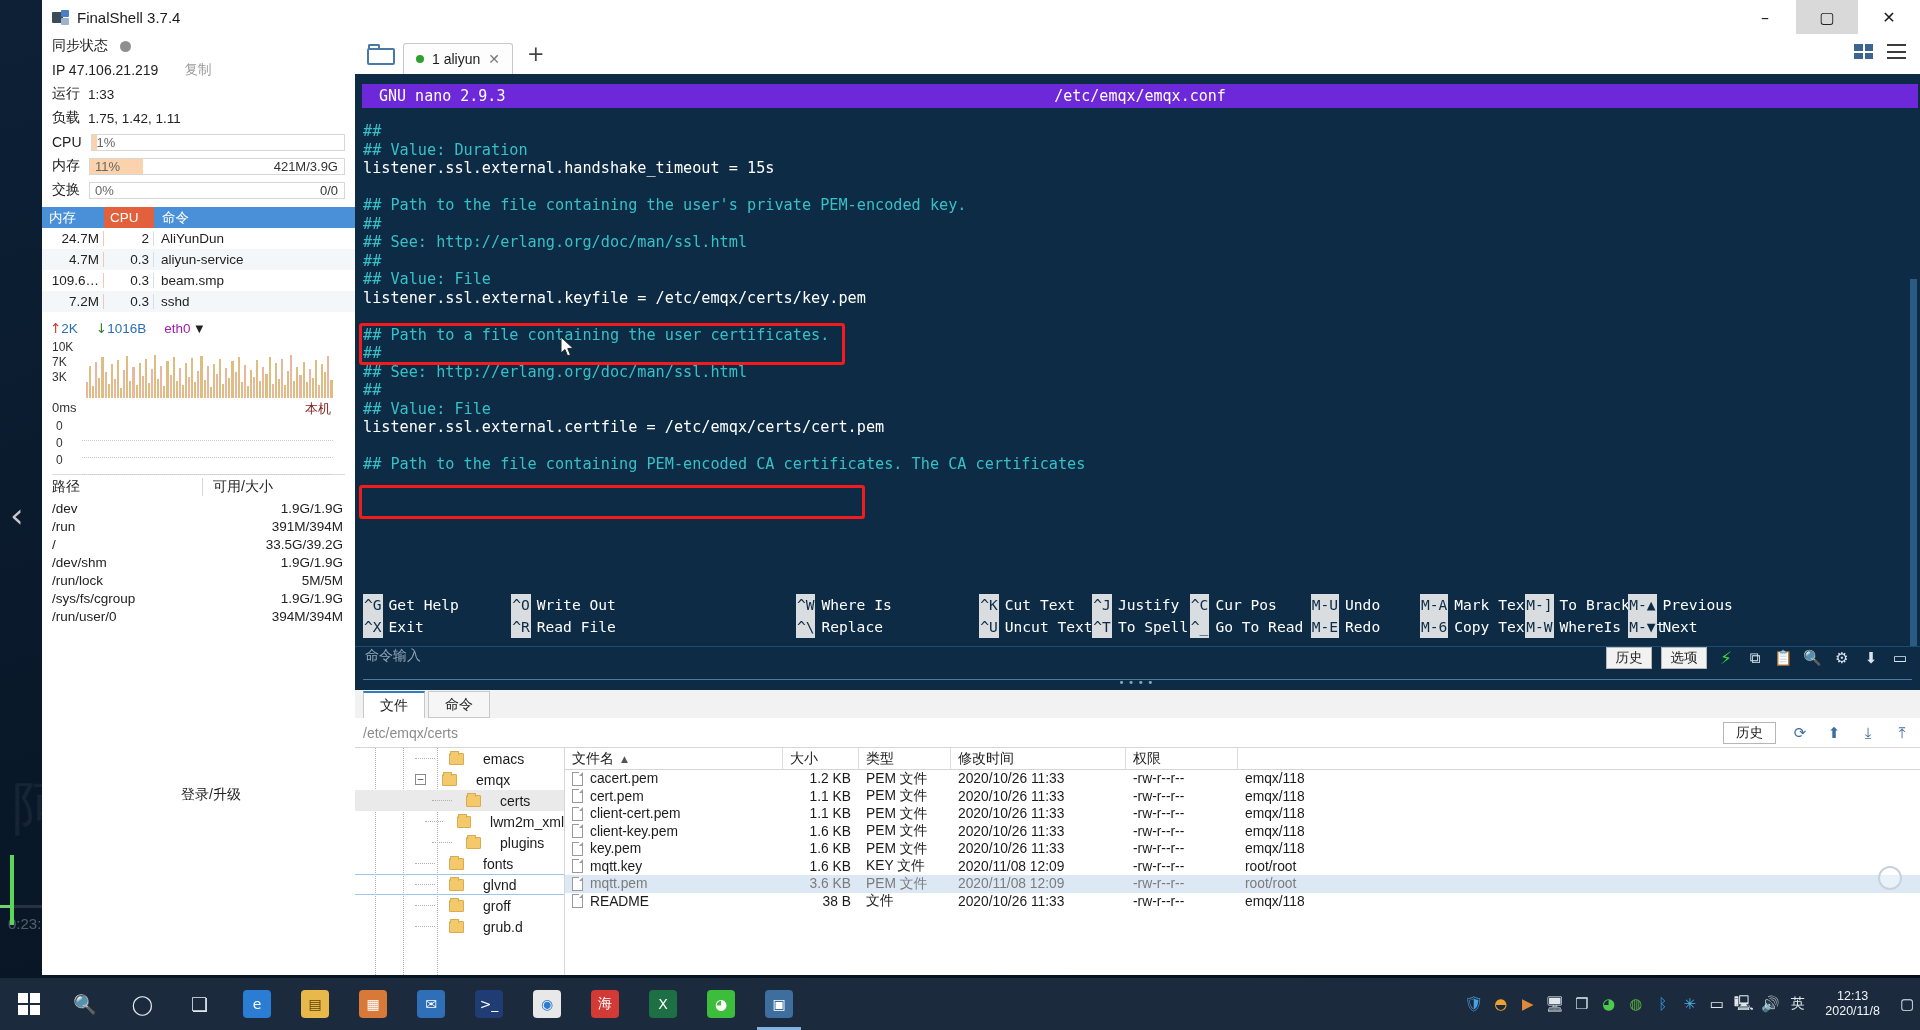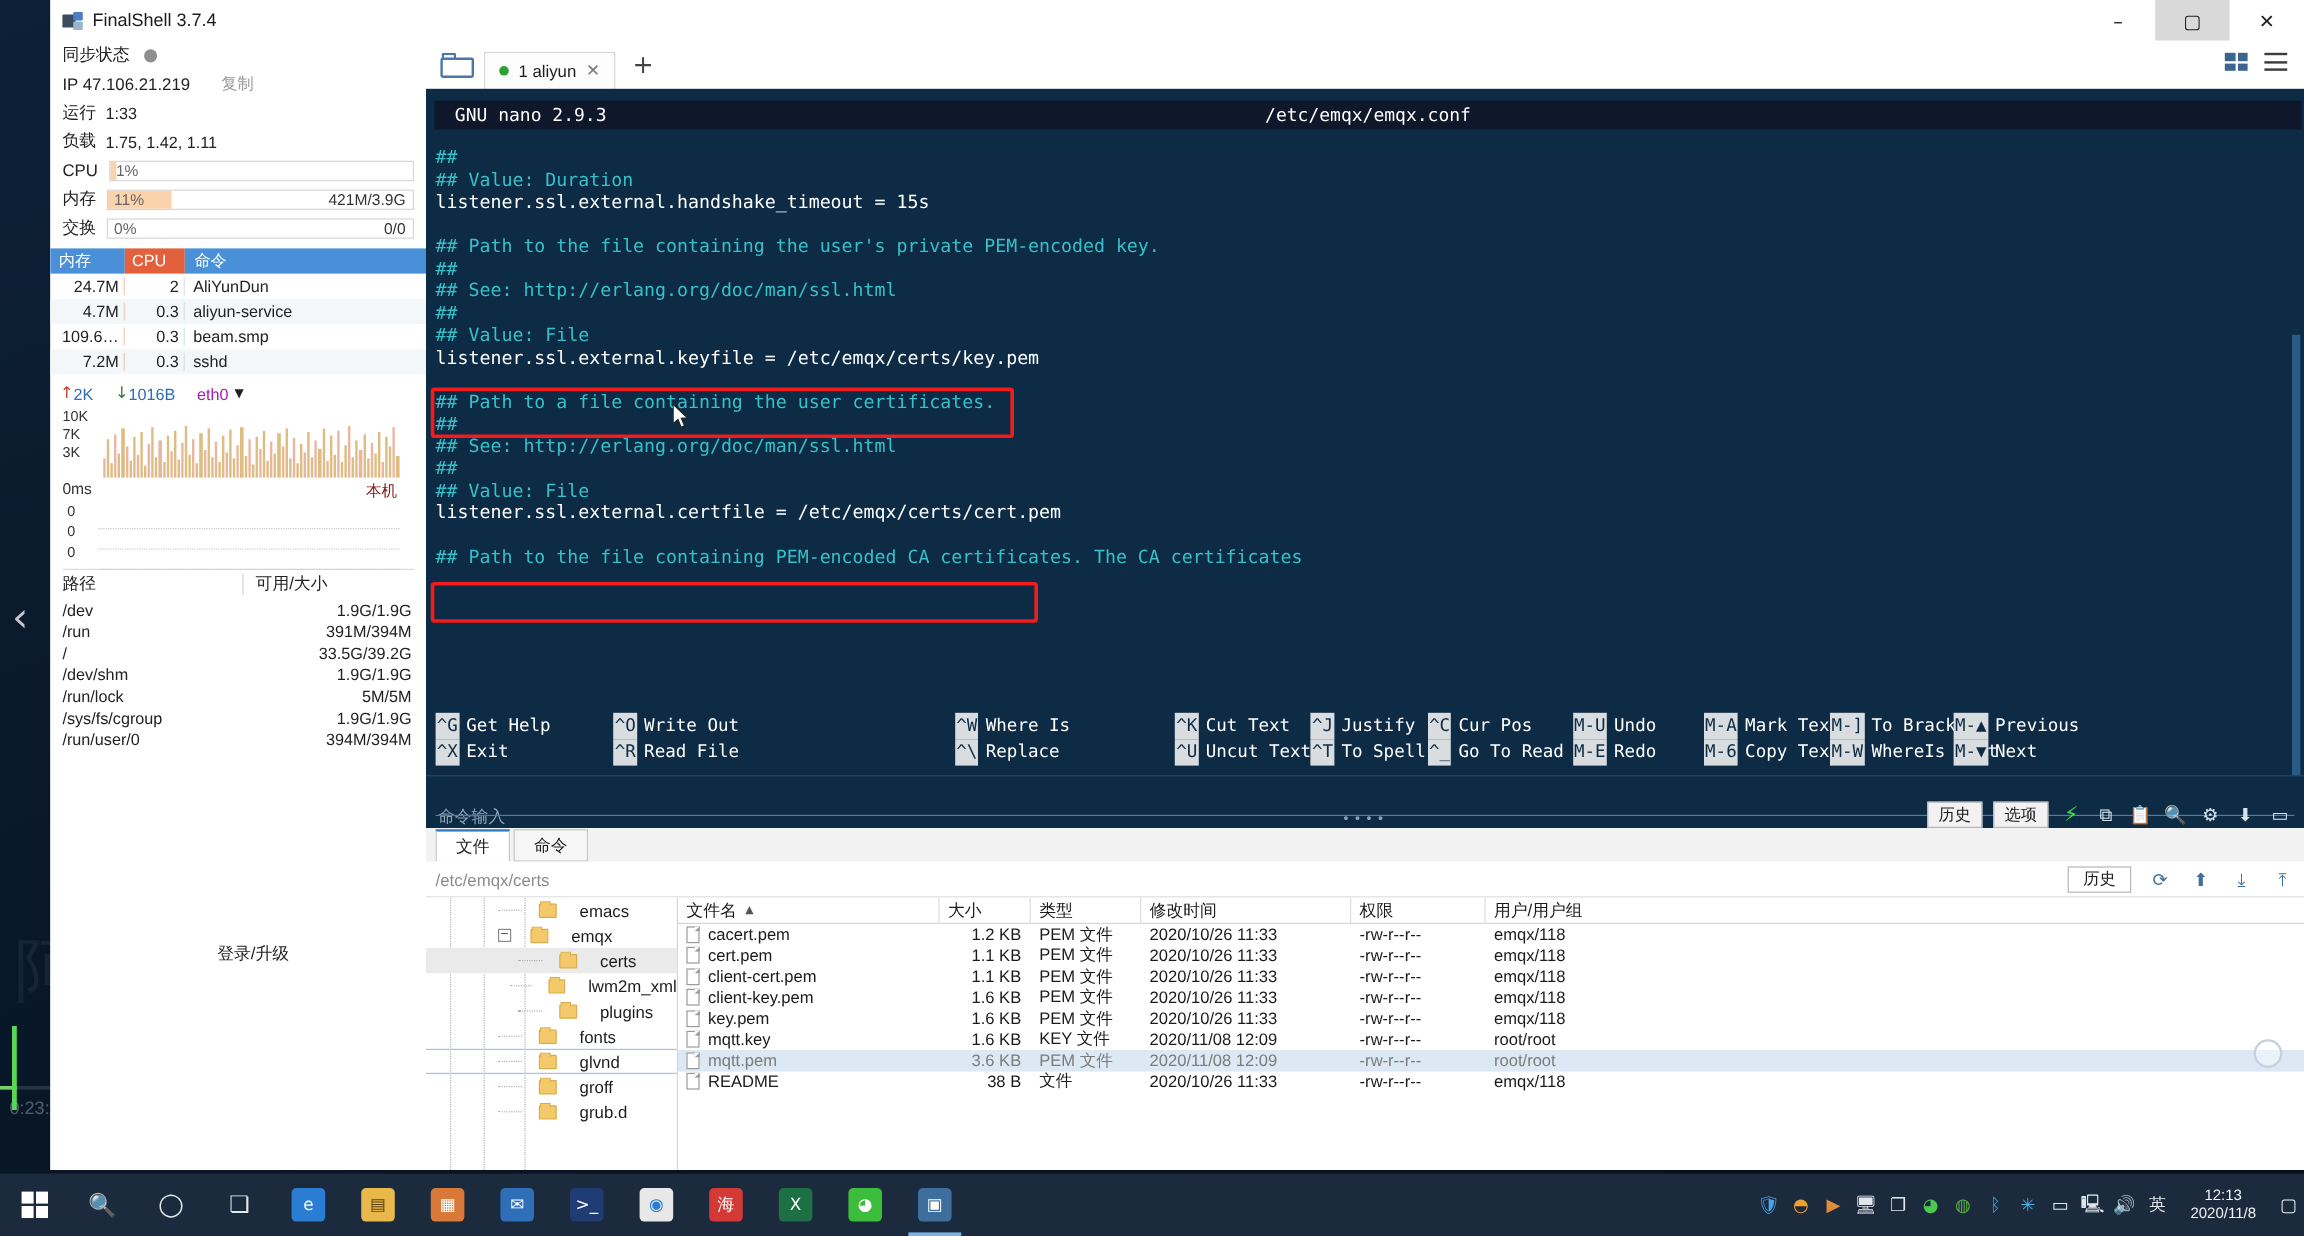--- a/index.html
+++ b/index.html
@@ -131,21 +131,21 @@
   .ico-grid i { background:#3c6690; display:block;}
   .ico-lines { width:19px; height:15px; display:flex; flex-direction:column; justify-content:space-between;}
   .ico-lines i { height:2px; background:#3b3b3b; display:block;}
 
   .term {
     position:absolute; left:0; top:40px; width:1565px; height:616px;
     background:#0d2b45; color:#e9eef2; overflow:hidden;
     font-family:"DejaVu Sans Mono","Liberation Mono",monospace;
   }
   .nano-title {
-    position:absolute; left:7px; top:10px; right:2px; height:24px; background:#0f172a;
+    position:absolute; left:7px; top:10px; right:2px; height:24px; background:#6d28d9;
     color:#ffffff; font-size:15px; display:flex; align-items:center;
   }
   .nano-title .v { margin-left:17px; }
   .nano-title .f { position:absolute; left:0; right:0; text-align:center; }
   .termline {
     position:absolute; left:8px; font-size:15.2px; white-space:pre; line-height:18px;
   }
   .cm { color:#36c1c9; }
   .tx { color:#ffffff; }
   .hl-box {
@@ -155,21 +155,21 @@
     position:absolute; right:3px; top:205px; width:7px; height:440px; background:#2a5b84;
   }
   .nano-keys { position:absolute; left:8px; bottom:52px; width:1545px; font-size:14.6px; line-height:22px;}
   .nk-row { display:flex; }
   .nk { display:flex; }
   .nk .k { background:#d9dde0; color:#0d2b45; padding:0 1px; }
   .nk .d { color:#ffffff; margin-left:6px; }
 
   .cmdbar {
     position:absolute; left:0; bottom:0; width:1565px; height:44px; background:#0d2b45;
-    border-top:1px solid #1d4a72; display:flex; align-items:flex-end;
+    border-top:1px solid #1d4a72; display:flex; align-items:flex-start;
   }
   .cmd-ph { margin-left:10px; font-size:14px; color:#8fa6b8; font-family:"Liberation Sans",sans-serif;}
   .cmd-underline { position:absolute; left:8px; right:8px; bottom:10px; height:1px; background:#527ba0;}
   .cmd-right { position:absolute; right:10px; display:flex; align-items:center; gap:9px; }
   .cbtn { height:22px; min-width:46px; padding:0 8px; background:#f2f2f2; border:1px solid #b6b6b6;
           font-size:13.5px; color:#1b1b1b; display:flex; align-items:center; justify-content:center;
           font-family:"Liberation Sans",sans-serif;}
   .cico { width:20px; height:20px; display:flex; align-items:center; justify-content:center;
           font-size:15px; color:#d8e3ec; font-family:"DejaVu Sans",sans-serif;}
   .cico.bolt { color:#3ddc3d; font-size:17px;}
@@ -767,21 +767,20 @@
         <div class="fb-list">
           <div class="flh">
             <div class="c-name">
               <span>文件名</span>
               <span class="sort-caret">▲</span>
             </div>
             <div class="c-size" style="text-align:left;padding-left:7px">大小</div>
             <div class="c-type">类型</div>
             <div class="c-time">修改时间</div>
             <div class="c-perm">权限</div>
-            <div class="c-user" style="border-right:none">用户/用户组</div>
           </div>
           <div id="file-rows">
               <div class="flr">
                 <div class="c-name">
                   <span class="fileico"></span>
                   <span>cacert.pem</span>
                 </div>
                 <div class="c-size">1.2 KB</div>
                 <div class="c-type">PEM 文件</div>
                 <div class="c-time">2020/10/26 11:33</div>

